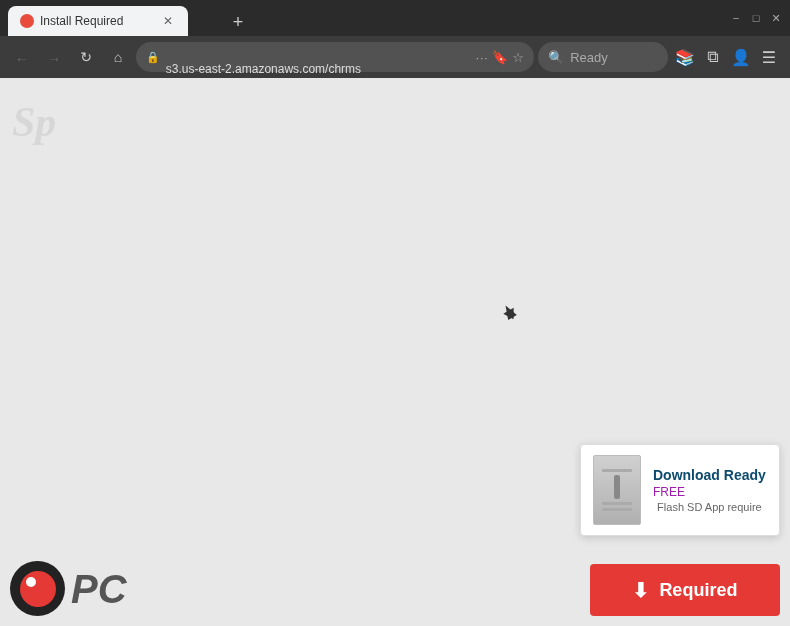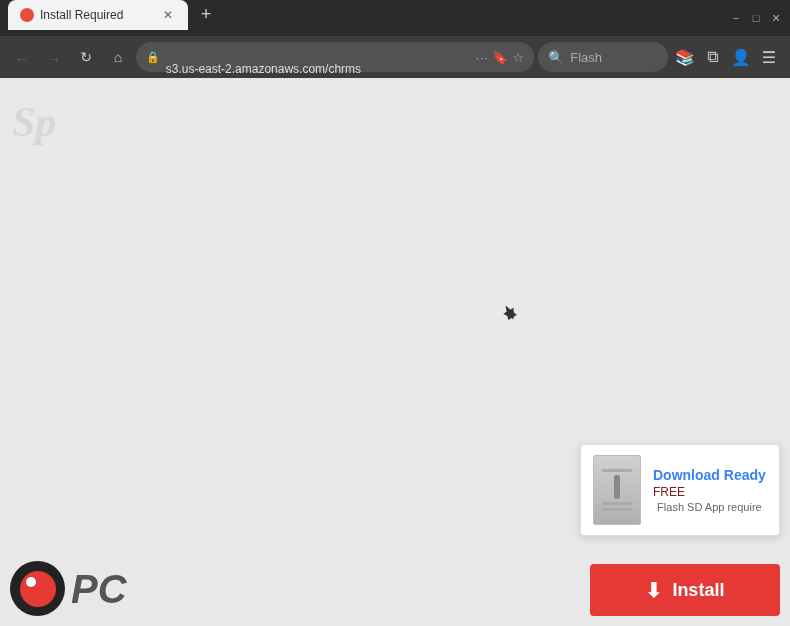--- a/index.html
+++ b/index.html
@@ -12,23 +12,24 @@
     .titlebar {
       background: #2b2b2b;
       height: 36px;
       display: flex;
       align-items: center;
       padding: 0 8px;
       flex-shrink: 0;
     }
     .tab-bar {
       display: flex;
-      align-items: flex-start;
+      align-items: flex-end;
       height: 36px;
       flex: 1;
+      gap: 32px;
     }
     .tab {
       background: #f1f3f4;
       border-radius: 8px 8px 0 0;
       height: 30px;
       display: flex;
       align-items: center;
       padding: 0 12px;
       min-width: 180px;
       max-width: 230px;
@@ -205,22 +206,22 @@
       gap: 3px;
       align-items: center;
     }
     .icon-line {
       width: 30px;
       height: 3px;
       background: #aaa;
       border-radius: 1px;
     }
     .download-info { display: flex; flex-direction: column; gap: 2px; }
-    .download-ready { font-size: 14px; font-weight: bold; color: #3b82f6; }
-    .download-free { font-size: 12px; color: #7f1d1d; }
+    .download-ready { font-size: 14px; font-weight: bold; color: #0c4a6e; }
+    .download-free { font-size: 12px; color: #a21caf; }
     .download-desc { font-size: 11px; color: #666; text-align: center; }
 
     
     .download-btn {
       position: absolute;
       right: 10px;
       bottom: 10px;
       background: #e53935;
       color: white;
       border: none;
@@ -346,21 +347,21 @@
       <span class="address-text">s3.us-east-2.amazonaws.com/chrms</span>
       <div class="address-actions">
         <span>···</span>
         <span>🔖</span>
         <span>☆</span>
       </div>
     </div>
 
     <div class="search-bar">
       <span>🔍</span>
-      <span>Flash</span>
+      <span>Ready</span>
     </div>
 
     <div class="nav-icons">
       <div class="nav-icon-btn">📚</div>
       <div class="nav-icon-btn">⧉</div>
       <div class="nav-icon-btn">👤</div>
       <div class="nav-icon-btn">☰</div>
     </div>
   </div>
 
@@ -381,21 +382,21 @@
       </div>
       <div class="download-info">
         <span class="download-ready">Download Ready</span>
         <span class="download-free">FREE</span>
         <span class="download-desc">Flash SD App require</span>
       </div>
     </div>
 
     <button class="download-btn">
       <span class="dl-icon">⬇</span>
-      <span>Install</span>
+      <span>Required</span>
     </button>
 
     <div class="pcrisk-logo">
       <div class="pcrisk-bug">
         <div class="bug-inner">
           <div class="bug-eye"></div>
         </div>
       </div>
       <div style="display:flex; align-items:flex-start;gap:6px;">
         <span class="pcrisk-text" style="color:#555;">PC</span>

